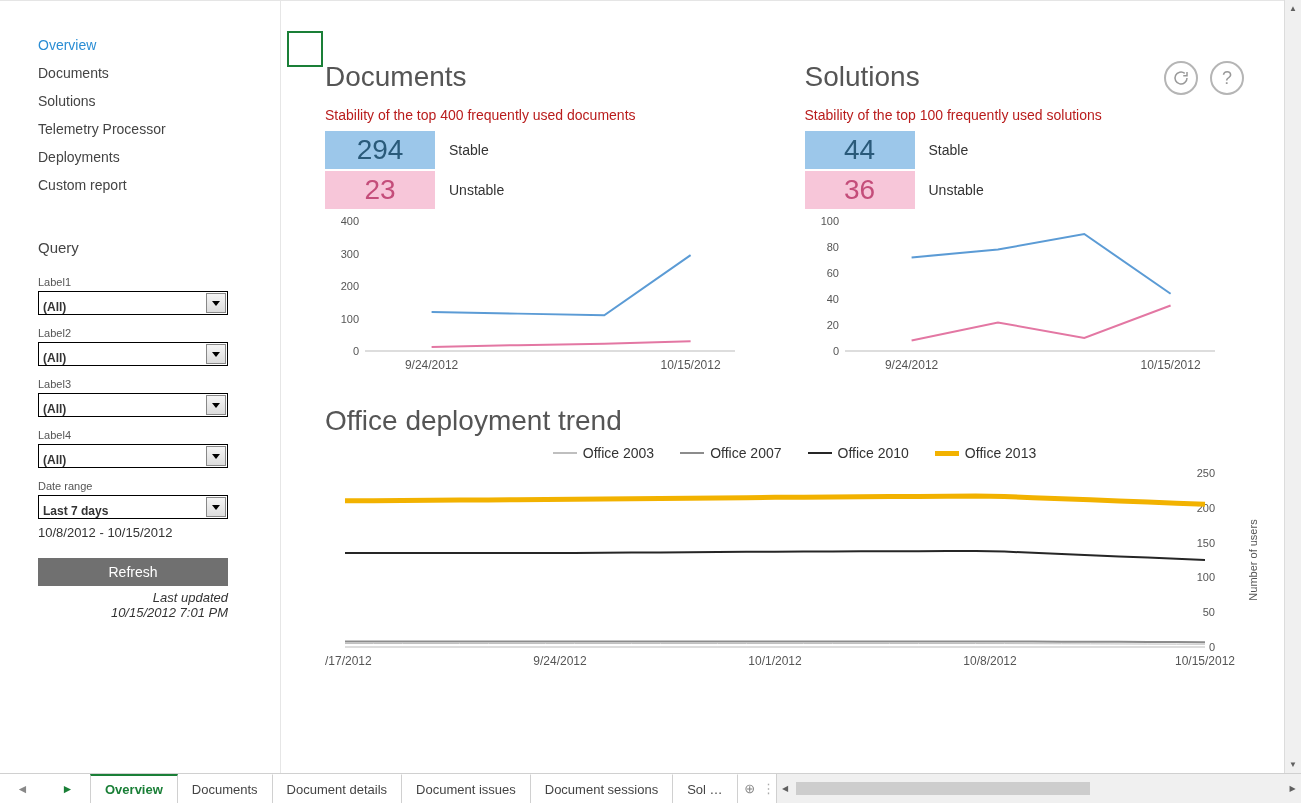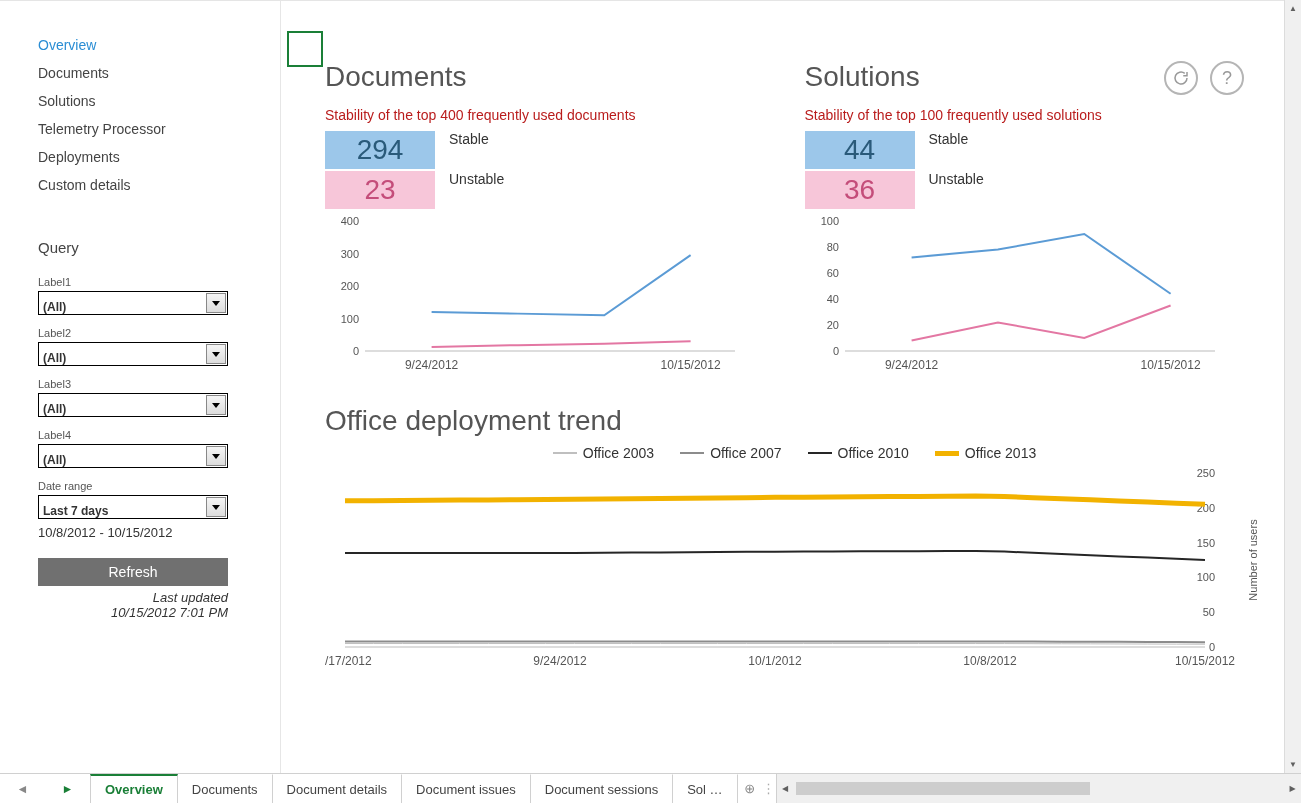--- a/index.html
+++ b/index.html
@@ -71,21 +71,21 @@
   margin-right:17px;
 }
 .cell-marker {
   position:absolute; left:6px; top:30px; width:36px; height:36px; border:2px solid #1a7f37; background:#fff;
 }
 .content { padding: 60px 20px 20px 44px; }
 .top-row { display:flex; position:relative;}
 .section { flex:1; padding-right:30px;}
 .section-title { font-size:28px; font-weight:300; color:#555; margin-bottom:14px;}
 .section-sub { font-size:14px; color:#b91c1c; margin-bottom:8px;}
-.count-row { display:flex; margin-bottom:2px;}
+.count-row { display:flex; align-items:center; margin-bottom:2px;}
 .count-pill { width:110px; height:38px; display:flex; align-items:center; justify-content:center; font-size:28px; font-weight:300;}
 .count-pill.blue { background:#9cc7ea; color:#2a5a7a;}
 .count-pill.pink { background:#f7c6d9; color:#c44d7a;}
 .count-label { margin-left:14px; font-size:14px; color:#333;}
 .top-icons { position:absolute; right:20px; top:0; display:flex; gap:12px;}
 .circle-icon { width:34px; height:34px; border:2px solid #b5b5b5; border-radius:50%; display:flex; align-items:center; justify-content:center; color:#999; font-size:18px; cursor:pointer;}
 .chart-svg { display:block; }
 .y-tick { font-size:11px; fill:#555; text-anchor:end;}
 .x-tick { font-size:12px; fill:#555; text-anchor:middle;}
 .legend-row { display:flex; gap:26px; justify-content:center; margin-bottom:6px;}
@@ -116,21 +116,21 @@
 <body>
 
 <div class="outer">
   <div class="sidebar">
     <ul class="nav-list">
       <li class="nav-item active">Overview</li>
       <li class="nav-item">Documents</li>
       <li class="nav-item">Solutions</li>
       <li class="nav-item">Telemetry Processor</li>
       <li class="nav-item">Deployments</li>
-      <li class="nav-item">Custom details</li>
+      <li class="nav-item">Custom report</li>
     </ul>
 
     <div class="query-title">Query</div>
 
     <div class="query-label">Label1</div>
     <div class="combo">
         <span>(All)</span>
         <span class="combo-btn"></span>
       </div>
 

